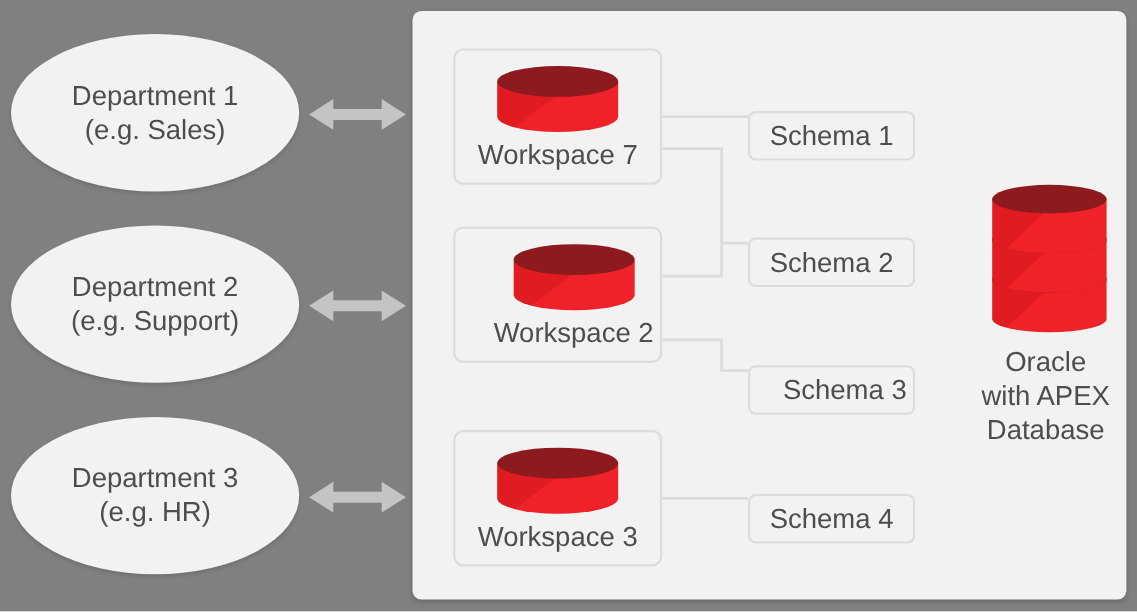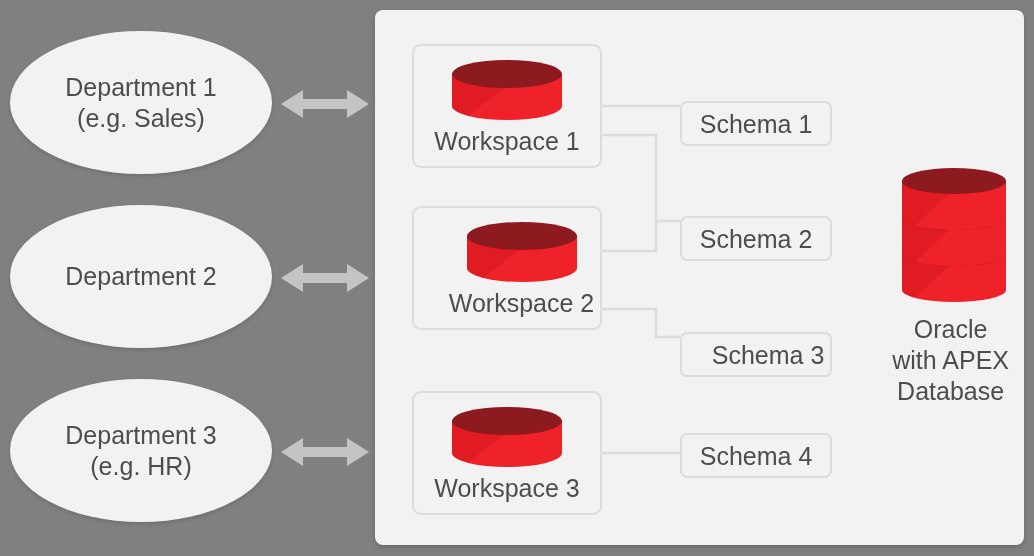--- a/index.html
+++ b/index.html
@@ -103,21 +103,21 @@
     border-radius: 7px;
     box-sizing: border-box;
     display: flex;
     align-items: center;
     justify-content: center;
     margin-top: 18px;
   }
   #schema-0 { top: 73px; }
   #schema-1 { top: 188px; }
   #schema-2 { top: 304px; padding-left: 24px; }
-  #schema-3 { top: 405px; }
+  #schema-3 { top: 421px; }
   .schema-label {
     color: #4d4d4d;
     font-size: 25px;
     line-height: 28px;
     white-space: nowrap;
   }
 
   
   #connectors {
     position: absolute;
@@ -153,20 +153,21 @@
 <body>
 
 <div id="canvas">
 
   <div class="dept-ellipse" id="dept-0">
     <span class="dept-line">Department 1</span>
     <span class="dept-line">(e.g. Sales)</span>
   </div>
   <div class="dept-ellipse" id="dept-1">
     <span class="dept-line">Department 2</span>
+    <span class="dept-line">(e.g. Support)</span>
   </div>
   <div class="dept-ellipse" id="dept-2">
     <span class="dept-line">Department 3</span>
     <span class="dept-line">(e.g. HR)</span>
   </div>
 
   <svg class="arrow" id="arrow-0" viewBox="0 0 88 34">
     <polygon points="0,17 22,3 22,12 66,12 66,3 88,17 66,31 66,22 22,22 22,31" fill="#c4c4c4"></polygon>
   </svg>
   <svg class="arrow" id="arrow-1" viewBox="0 0 88 34">
@@ -199,21 +200,21 @@
           <linearGradient id="wsBody1" x1="0" y1="0" x2="1" y2="0.55">
             <stop offset="0%" stop-color="#e01b22"></stop>
             <stop offset="49%" stop-color="#e01b22"></stop>
             <stop offset="50%" stop-color="#ef2229"></stop>
             <stop offset="100%" stop-color="#ef2229"></stop>
           </linearGradient>
         </defs>
         <path d="M 5 16 L 5 48 A 55 14 0 0 0 115 48 L 115 16 Z" fill="url(#wsBody1)"></path>
         <ellipse cx="60" cy="16" rx="55" ry="14" fill="#8c1a1e"></ellipse>
       </svg>
-      <span class="workspace-label">Workspace 1</span>
+      <span class="workspace-label">Workspace 7</span>
     </div>
 
     <div class="workspace-box" id="workspace-1">
       <svg class="ws-cylinder" viewBox="0 0 120 64">
         <defs>
           <linearGradient id="wsBody2" x1="0" y1="0" x2="1" y2="0.55">
             <stop offset="0%" stop-color="#e01b22"></stop>
             <stop offset="49%" stop-color="#e01b22"></stop>
             <stop offset="50%" stop-color="#ef2229"></stop>
             <stop offset="100%" stop-color="#ef2229"></stop>

